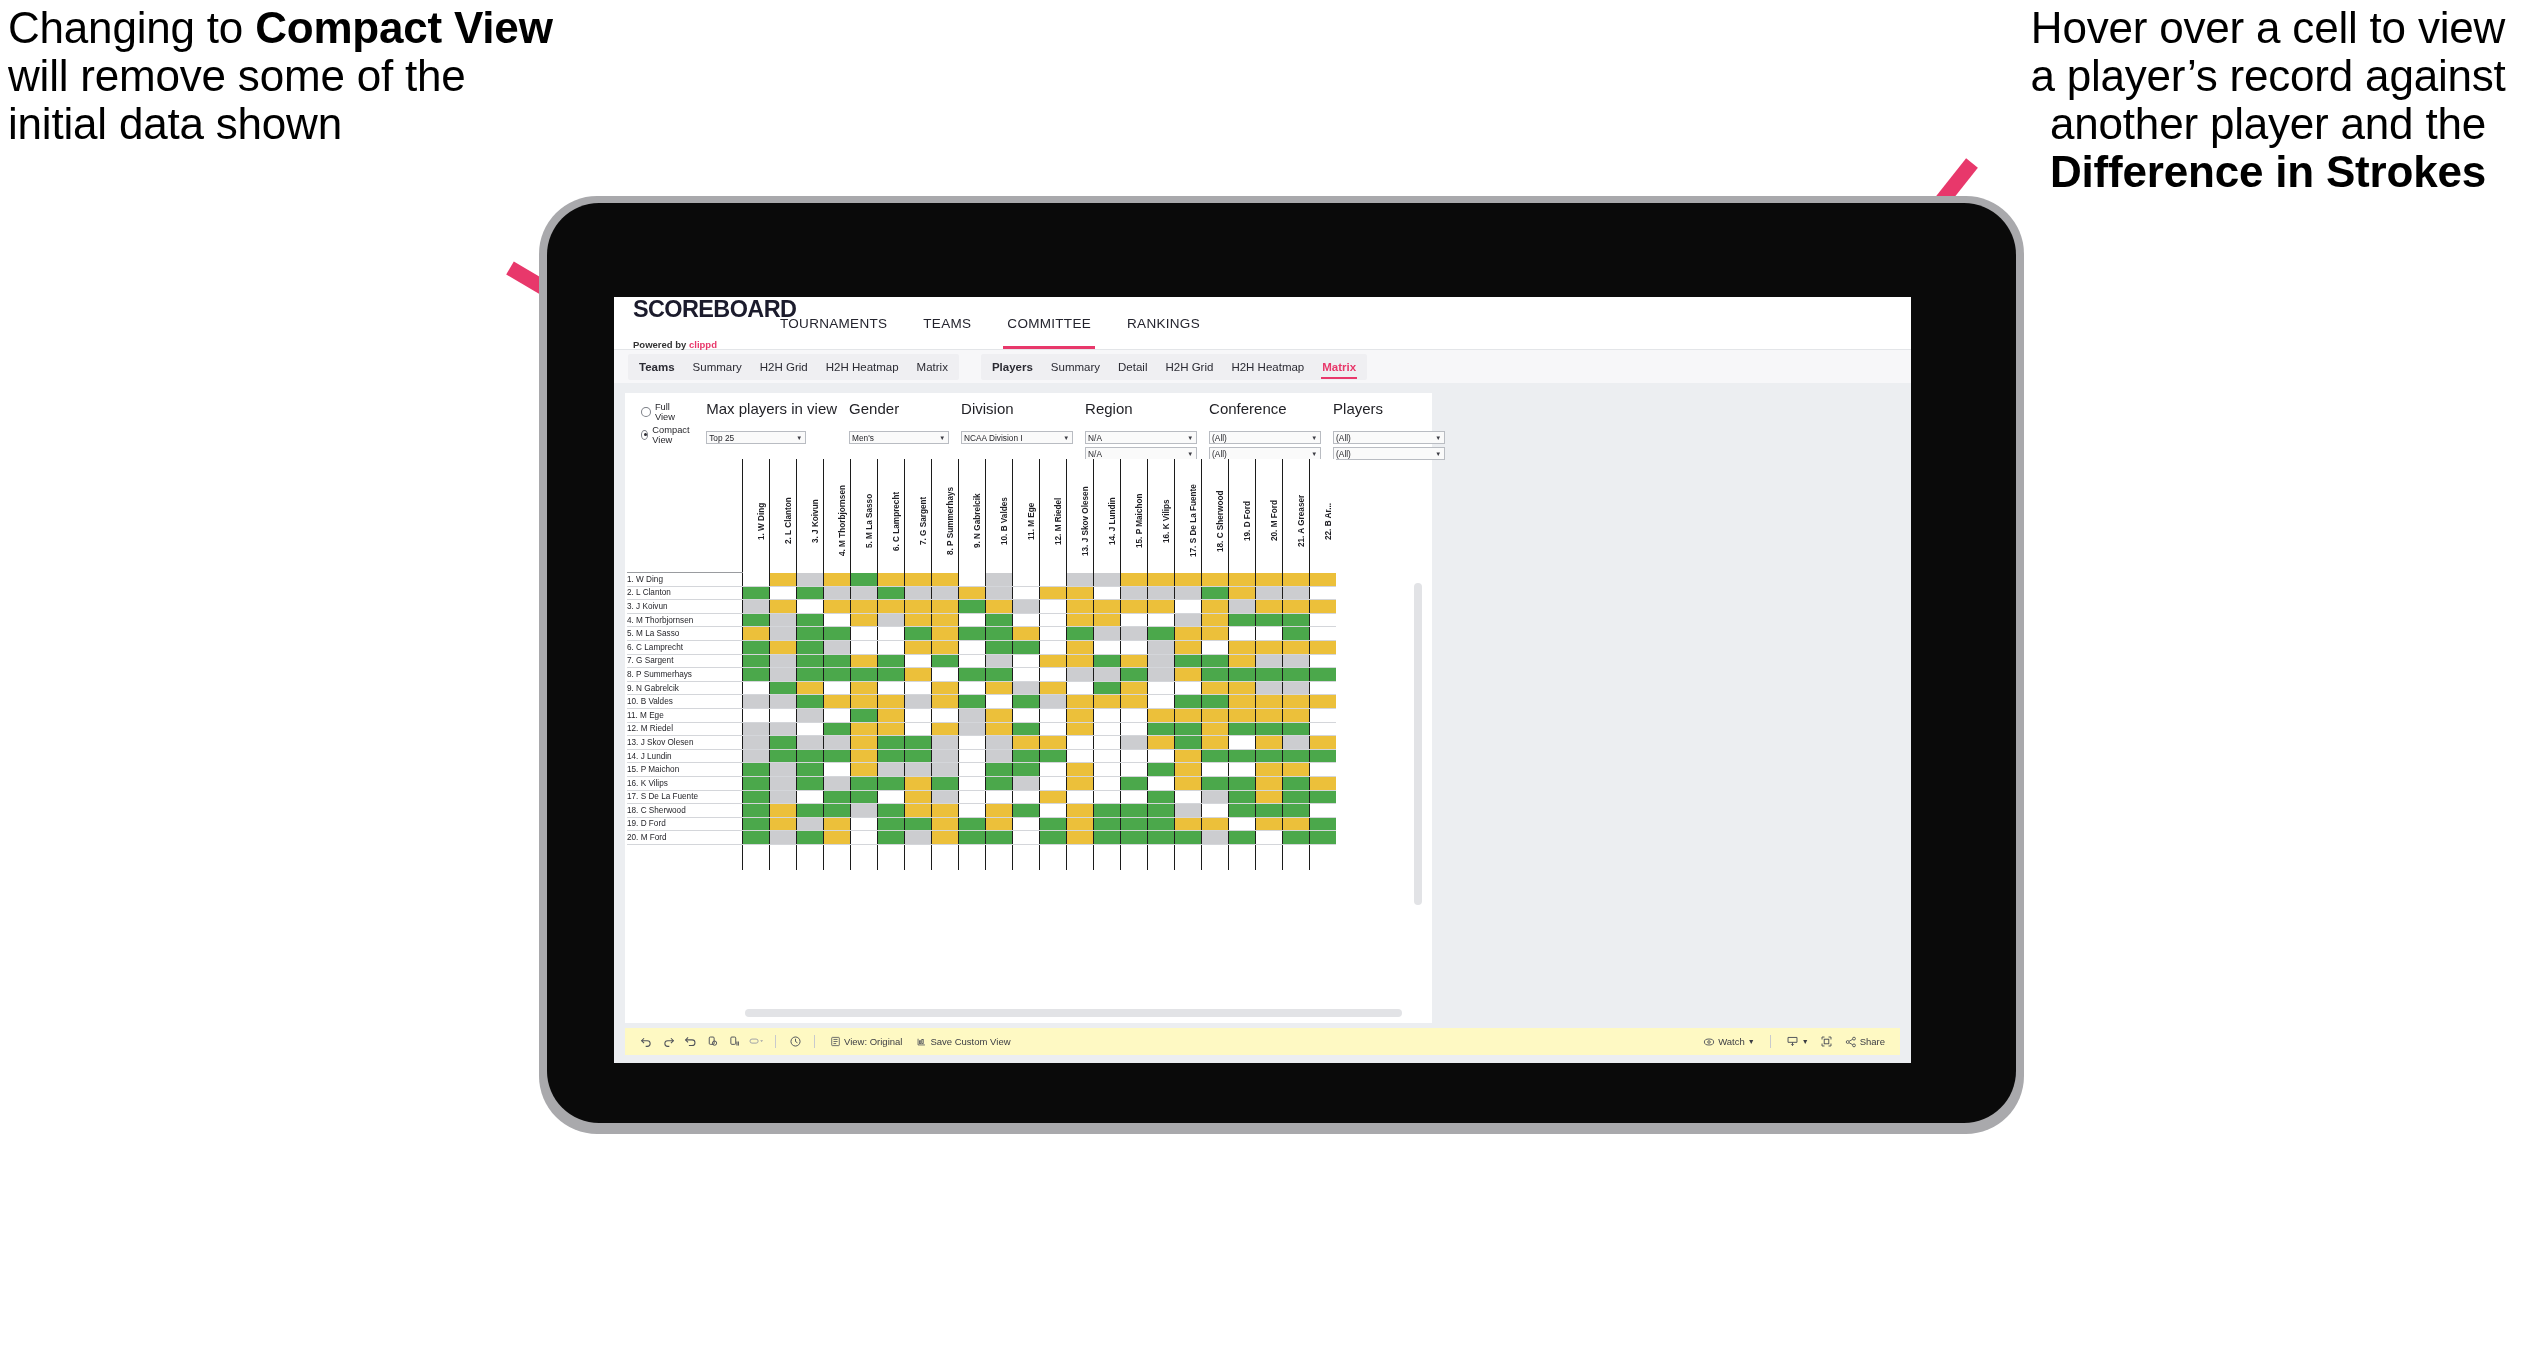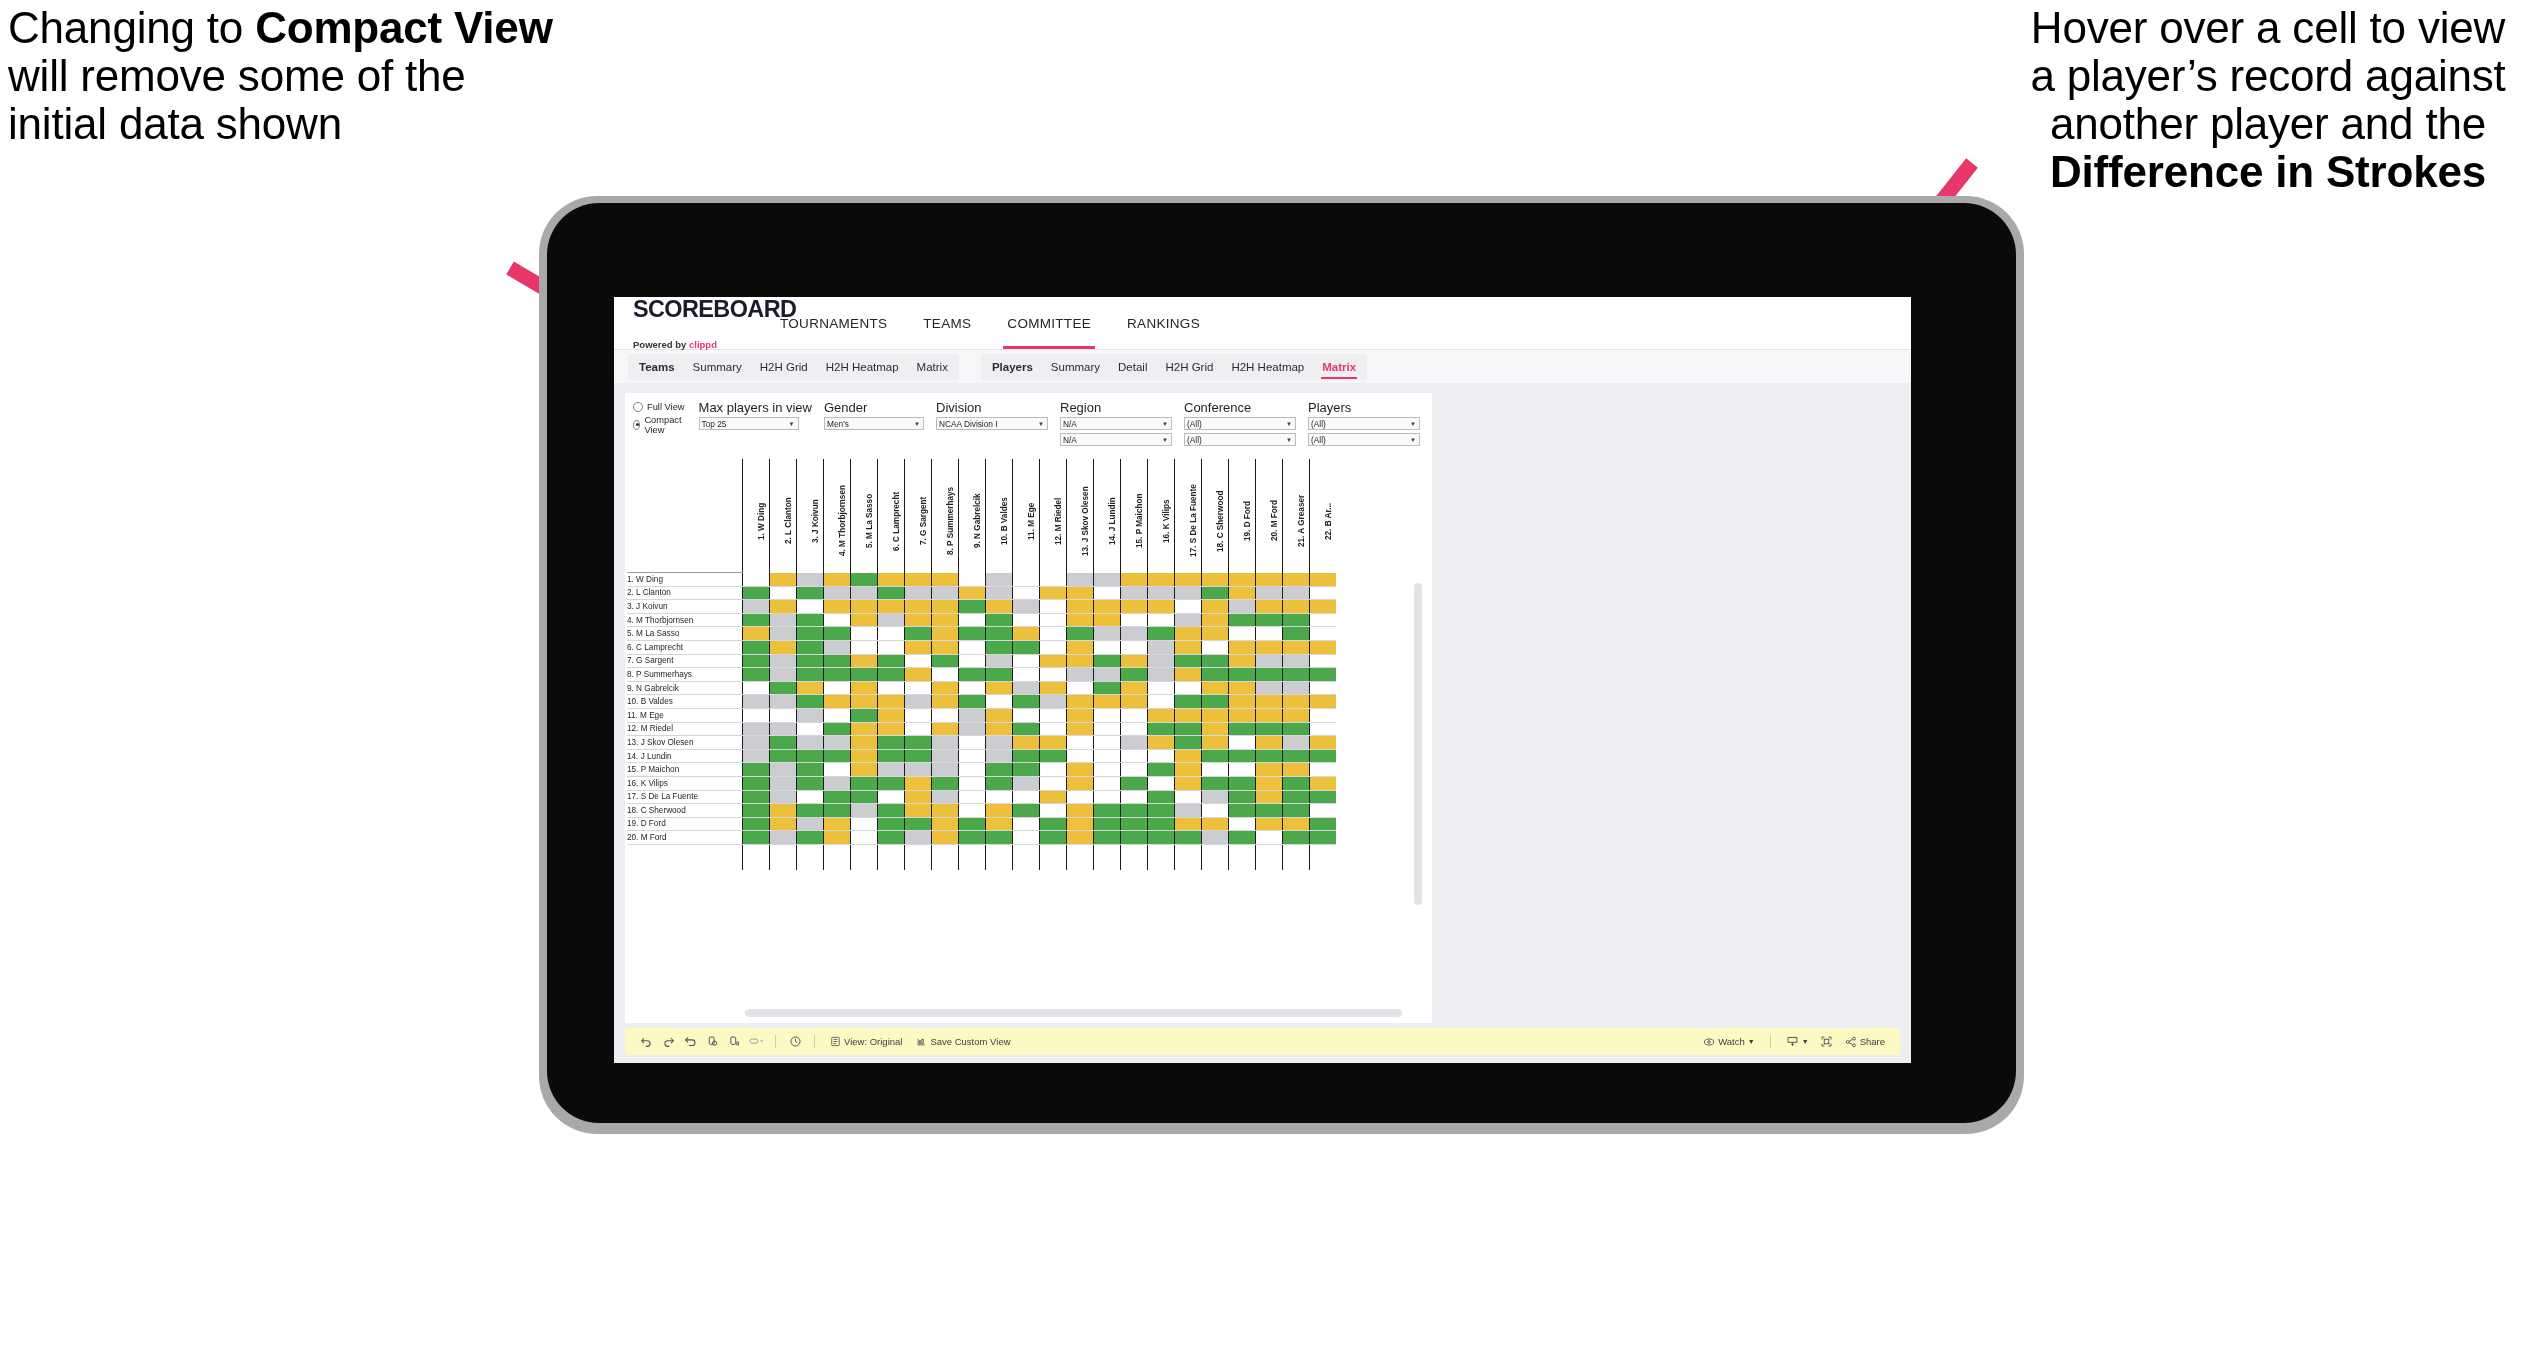--- a/index.html
+++ b/index.html
@@ -51,23 +51,23 @@
   .sub-item{font-size:11.5px;color:#2b2b33;padding:0 9px;height:26px;display:flex;align-items:center;cursor:pointer;position:relative;white-space:nowrap;}
   .sub-item.lead{font-weight:bold;}
   .sub-item.active{color:#e8386b;font-weight:bold;}
   .sub-item.active::after{content:"";position:absolute;left:8px;right:8px;bottom:1px;height:2px;background:#e8386b;}
 
   
   #viz{position:absolute;left:0;top:86px;width:1297px;bottom:0;background:#eceef1;}
   #viz-inner{position:absolute;left:11px;top:10px;width:807px;height:630px;background:#fff;}
 
   
-  #filters{display:flex;padding:7px 0 0 8px;font-size:9px;color:#1f1f24;}
+  #filters{display:flex;padding:7px 0 0 16px;font-size:9px;color:#1f1f24;}
   .fcol{margin-right:12px;}
-  .fcol .flabel{font-size:13px;color:#1f1f24;margin-bottom:2px;white-space:nowrap;}
+  .fcol .flabel{font-size:15px;color:#1f1f24;margin-bottom:14px;white-space:nowrap;}
   .fsel{width:100px;height:13px;border:1px solid #b9bcc2;background:#fafafa;font-size:8.3px;color:#1f1f24;
     display:flex;align-items:center;padding:0 2px;box-sizing:border-box;position:relative;margin-bottom:3px;}
   .fsel .caret{position:absolute;right:3px;font-size:6px;color:#3c3c44;line-height:1;}
   .fsel.wide{width:112px;}
   .radio-col{margin-right:14px;padding-top:2px;}
   .radio-row{display:flex;align-items:center;font-size:9.3px;margin-bottom:3px;color:#1f1f24;}
   .radio{width:8px;height:8px;border:1px solid #7d8088;border-radius:50%;margin-right:4px;background:#fff;position:relative;}
   .radio.sel::after{content:"";position:absolute;left:1.5px;top:1.5px;width:3px;height:3px;border-radius:50%;background:#2c2c33;}
 
   

